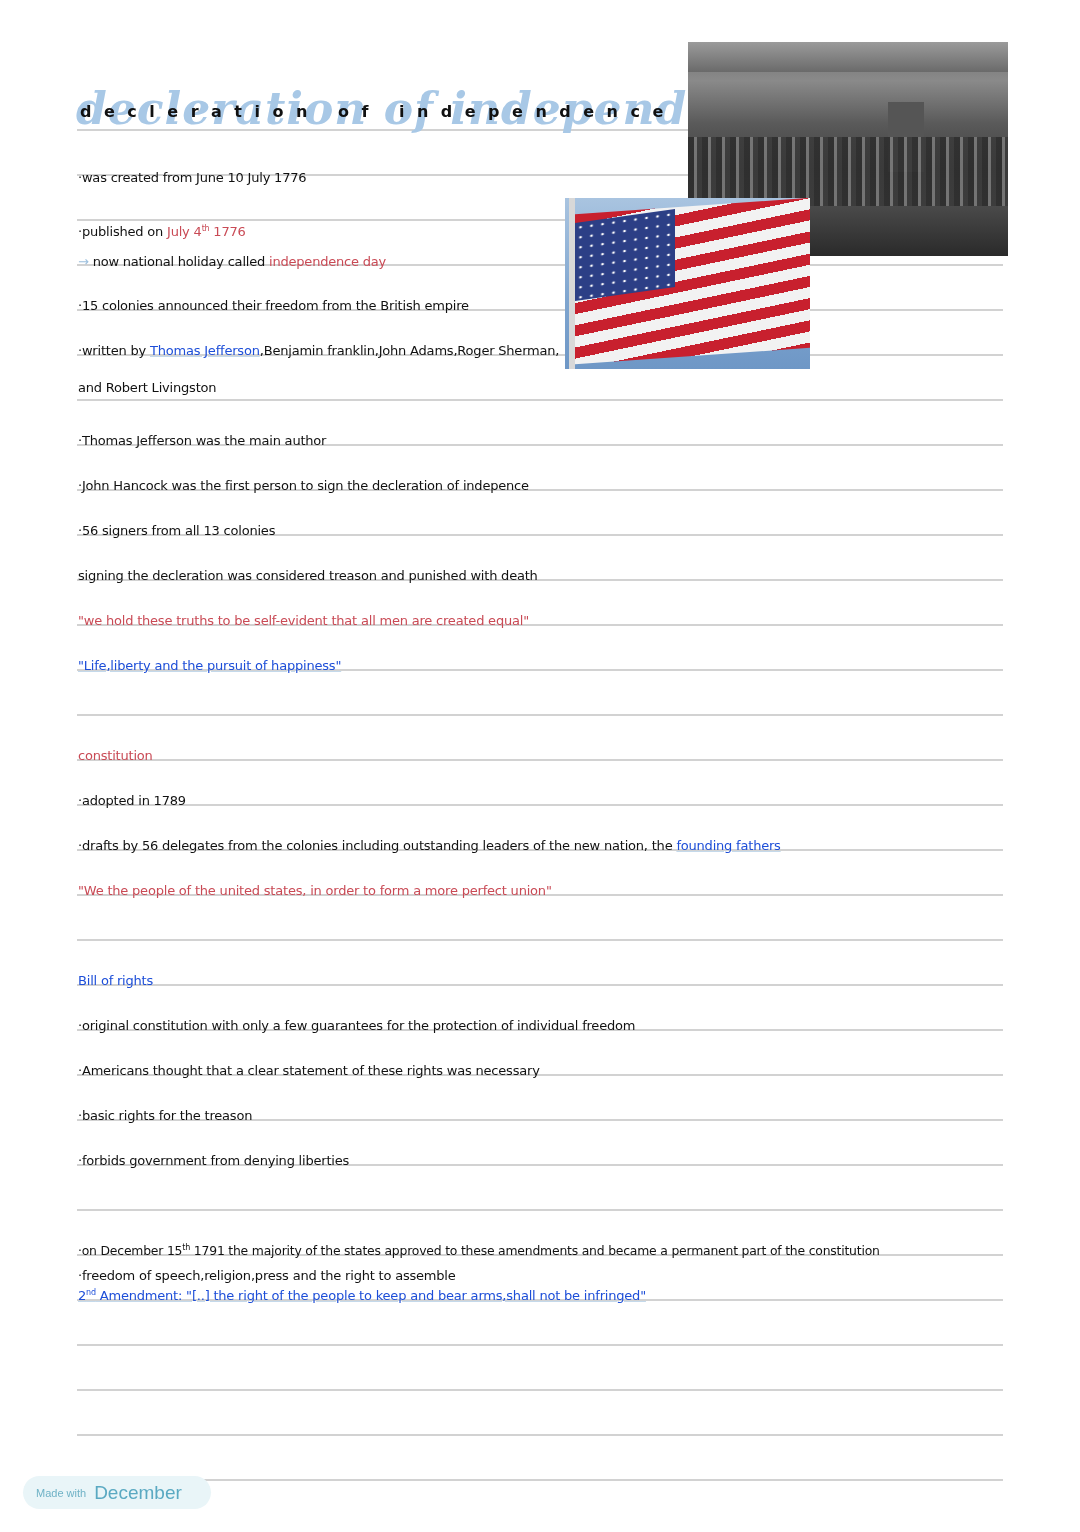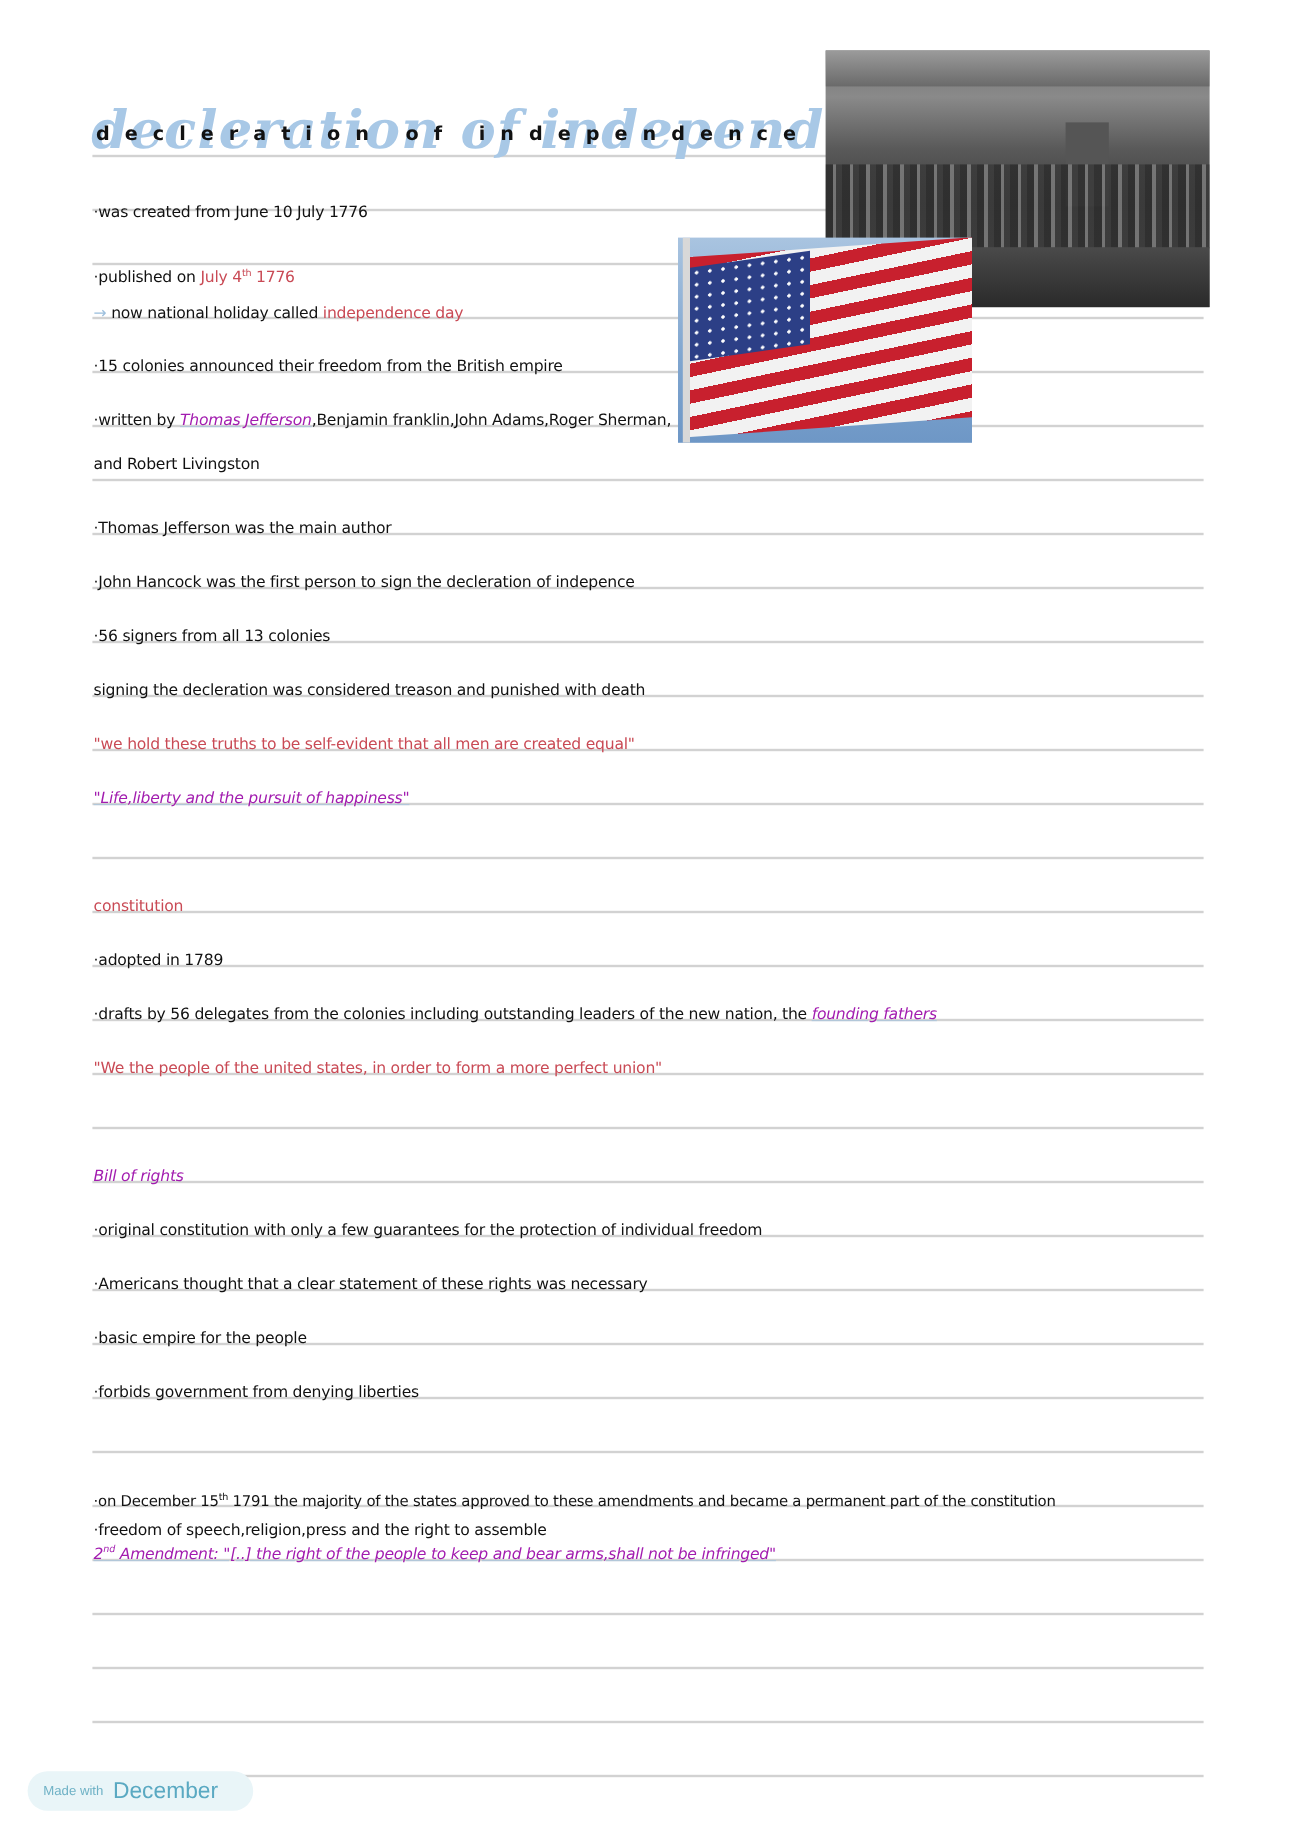--- a/index.html
+++ b/index.html
@@ -2,21 +2,21 @@
 <html><head>
 <meta charset="utf-8">
 <style>
   html, body { margin: 0; padding: 0; background: #ffffff; }
   body { width: 1080px; height: 1532px; position: relative; overflow: hidden;
          font-family: "Liberation Sans", sans-serif; color: #111; }
   .rule { position: absolute; left: 77px; width: 926px; height: 2px; background: #d2d2d2; }
   .line { position: absolute; left: 78px; font-size: 13px; letter-spacing: -0.2px;
           white-space: nowrap; font-family: "DejaVu Sans", sans-serif; color: #111; line-height: 16px; }
   .red { color: #c94a55; }
-  .blue { color: #a21caf; font-style: italic; }
+  .blue { color: #1d4ed8; }
   .ul { text-decoration: underline; text-decoration-color: rgba(156,191,221,0.6); }
   .sup { font-size: 8px; vertical-align: super; line-height: 0; }
   .title { position: absolute; left: 76px; top: 84px; height: 50px; white-space: nowrap; }
   .title-script { font-family: "DejaVu Serif", serif; font-style: italic; font-weight: bold;
                   font-size: 44px; color: #a8c8e6; letter-spacing: 1px; line-height: 50px; }
   .title-overlay { position: absolute; left: 4px; top: 18px; font-family: "DejaVu Sans", sans-serif;
                    font-size: 16px; font-weight: bold; color: #111; letter-spacing: 12.5px; }
   .img-painting { position: absolute; left: 688px; top: 42px; width: 320px; height: 214px;
                   background: linear-gradient(180deg, #6f6f6f 0%, #8a8a8a 18%, #5a5a5a 38%, #3e3e3e 60%, #4b4b4b 80%, #2f2f2f 100%);
                   overflow: hidden; }
@@ -118,21 +118,21 @@
 <div class="line red" style="top:748px">constitution</div>
 <div class="line" style="top:793px">·adopted in 1789</div>
 <div class="line" style="top:838px">
   <span>·drafts by 56 delegates from the colonies including outstanding leaders of the new nation, the </span><span class="blue ul">founding fathers</span>
 </div>
 <div class="line red" style="top:883px">"We the people of the united states, in order to form a more perfect union"</div>
 
 <div class="line blue" style="top:973px">Bill of rights</div>
 <div class="line" style="top:1018px">·original constitution with only a few guarantees for the protection of individual freedom</div>
 <div class="line" style="top:1063px">·Americans thought that a clear statement of these rights was necessary</div>
-<div class="line" style="top:1108px">·basic empire for the people</div>
+<div class="line" style="top:1108px">·basic rights for the treason</div>
 <div class="line" style="top:1153px">·forbids government from denying liberties</div>
 <div class="line" style="top:1268px">·freedom of speech,religion,press and the right to assemble</div>
 <div class="line" style="top:1243px; font-size:12.4px;">
   <span>·on December 15</span><span class="sup">th</span><span> 1791 the majority of the states approved to these amendments and became a permanent part of the constitution</span>
 </div>
 <div class="line blue ul" style="top:1288px">
   <span>2</span><span class="sup">nd</span><span> Amendment: "[..] the right of the people to keep and bear arms,shall not be infringed"</span>
 </div>
 
 <div class="badge">

